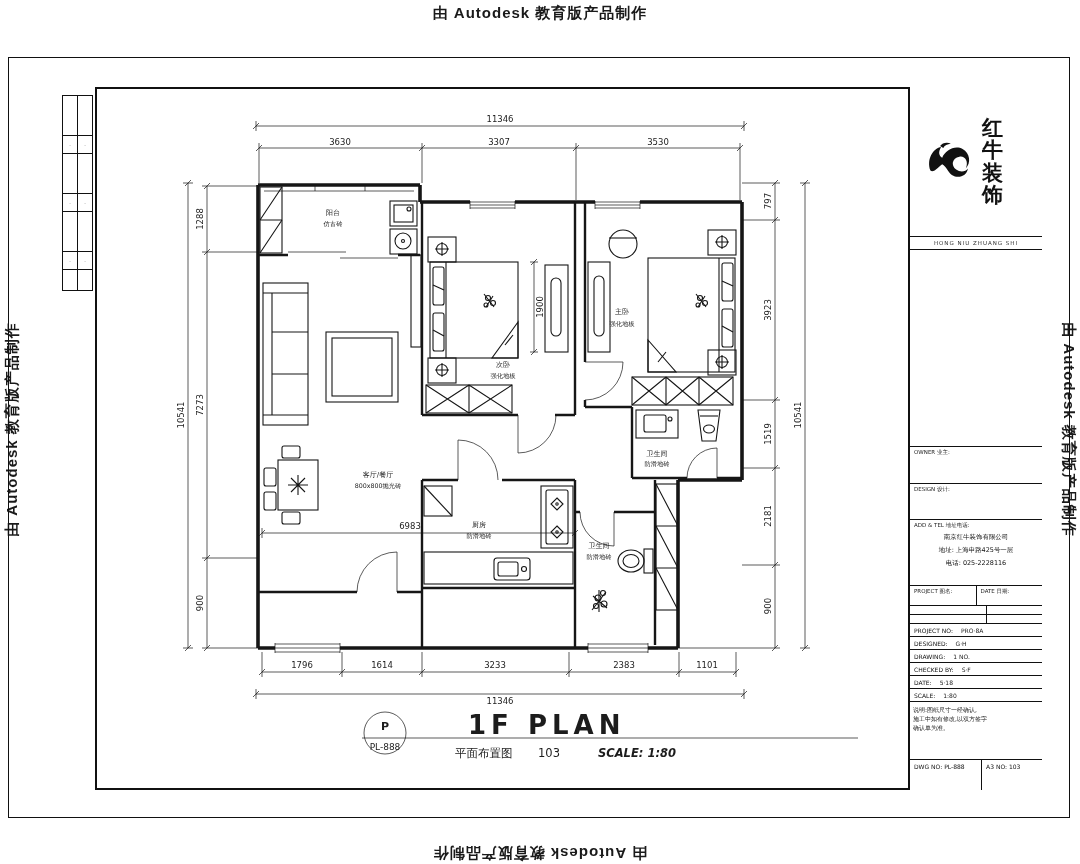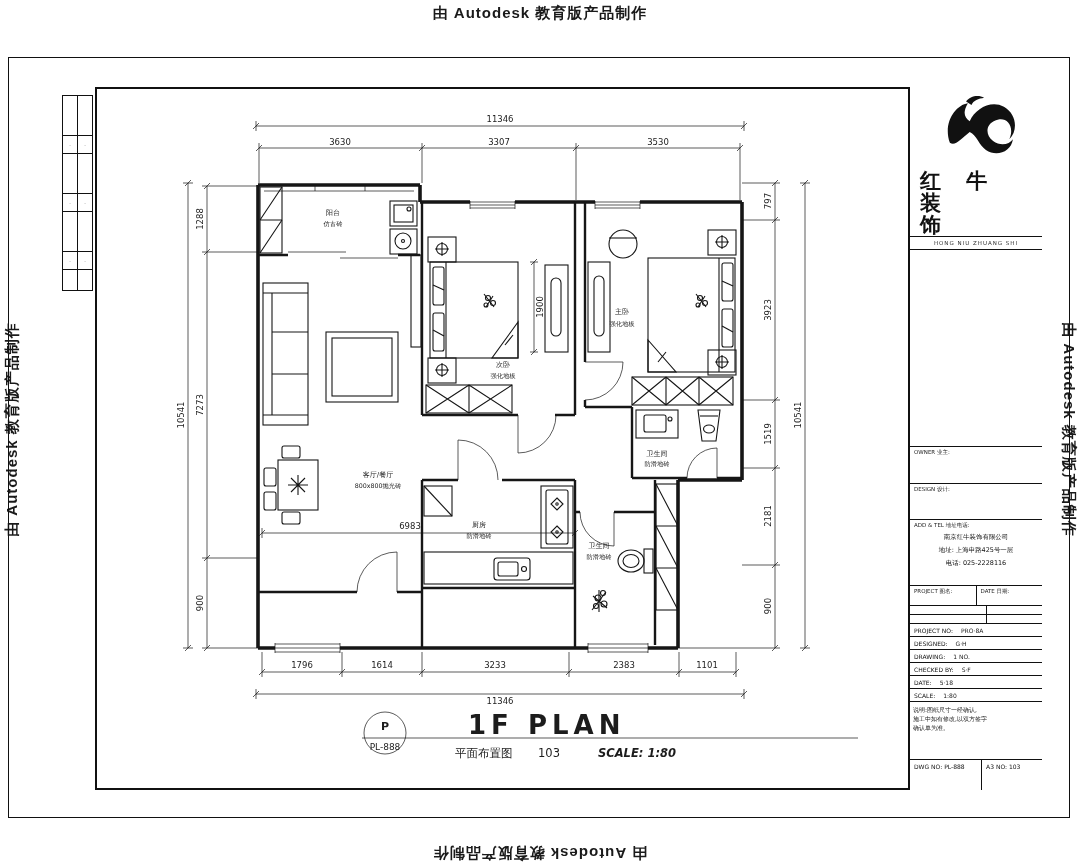--- a/index.html
+++ b/index.html
@@ -20,21 +20,21 @@
   .rev-row{display:flex;border-bottom:1px solid #111;box-sizing:border-box;}
   .rev-row:last-child{border-bottom:none;}
   .rev-cell{flex:1;border-right:1px solid #111;box-sizing:border-box;font-size:5px;
       color:#333;display:flex;align-items:center;justify-content:center;overflow:hidden;}
   .rev-cell:last-child{border-right:none;}
   .plan-svg{position:absolute;left:95px;top:87px;}
   
   .tb{position:absolute;left:908px;top:87px;width:134px;height:703px;border-left:2px solid #111;
       box-sizing:border-box;display:flex;flex-direction:column;background:#fff;}
   .tb-sec{border-bottom:1px solid #111;box-sizing:border-box;position:relative;overflow:hidden;}
-  .tb-logo{height:150px;display:flex;flex-direction:column;align-items:center;justify-content:space-between;}
+  .tb-logo{height:150px;display:flex;flex-direction:row;align-items:center;justify-content:space-between;}
   .brand{font-family:"Liberation Serif",serif;font-weight:bold;color:#111;line-height:1.05;
       text-align:left;width:112px;}
   .brand-l1{font-size:21px;letter-spacing:10px;}
   .brand-l2{font-size:21px;}
   .tb-brandrow{height:13px;font-size:5.5px;color:#333;display:flex;align-items:center;
       justify-content:center;letter-spacing:1px;}
   .tb-blank{height:197px;}
   .tb-owner{height:37px;}
   .tb-design{height:36px;}
   .tb-hdr{font-size:5.5px;color:#222;padding:2px 0 0 4px;}

